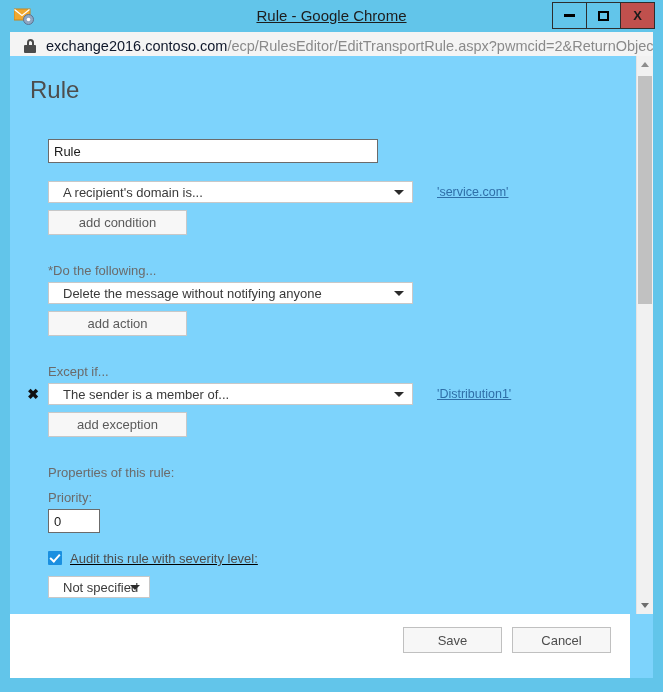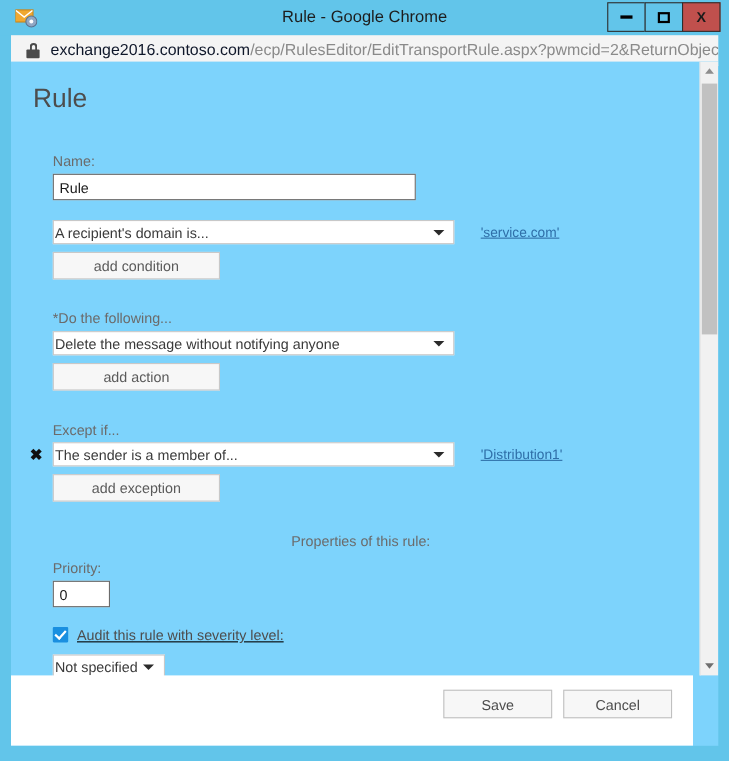--- a/index.html
+++ b/index.html
@@ -40,20 +40,21 @@
   .title-text {
     position: absolute;
     left: 0; top: 0;
     width: 663px;
     height: 32px;
     line-height: 32px;
     text-align: center;
     font-size: 15px;
     color: #1d1d1d;
     font-family: "Liberation Sans", sans-serif;
+    text-decoration: underline;
   }
   .winbtns {
     position: absolute;
     right: 8px; top: 2px;
     height: 27px;
     display: flex;
   }
   .winbtn {
     width: 35px;
     height: 27px;
@@ -196,21 +197,21 @@
   .select {
     position: relative;
     width: 365px;
     height: 22px;
     border: 1px solid #c8c8c8;
     background: #ffffff;
     font-size: 13px;
     color: #3a3a3a;
     display: flex;
     align-items: center;
-    padding-left: 1px;
+    padding-left: 14px;
     box-sizing: border-box;
     cursor: pointer;
     font-family: "Liberation Sans", sans-serif;
   }
   .select.narrow {
     width: 102px;
   }
   .caret {
     position: absolute;
     right: 8px;
@@ -241,39 +242,38 @@
     color: #2f6fa8;
     text-decoration: underline;
     cursor: pointer;
     white-space: nowrap;
     font-family: "Liberation Sans", sans-serif;
     text-align: center;
   }
 
   .addbtn {
     margin-top: 7px;
-    width: 152px;
+    width: 139px;
     height: 25px;
     border: 1px solid #c8c8c8;
     background: #f7f7f7;
     color: #5a5a5a;
     font-size: 13px;
     cursor: pointer;
     font-family: "Liberation Sans", sans-serif;
   }
 
   .gap-lg { height: 28px; }
   .gap-md { height: 18px; }
   .gap-sm { height: 10px; }
 
   .section-label {
     font-size: 13px;
     color: #6b6b6b;
     font-family: "Liberation Sans", sans-serif;
-    text-align: center;
   }
 
   .check-row {
     display: flex;
     text-decoration: underline;
   }
   .checkbox {
     width: 14px;
     height: 14px;
     background: #1a8fe0;
@@ -401,21 +401,20 @@
   </div>
 
   <div class="page">
     <div class="content">
 
       <h1 class="page-title">Rule</h1>
 
       <div class="form">
 
         
-        <div class="field-label">Name:</div>
         <input class="text-input" value="Rule" style="">
 
         <div class="gap-md"></div>
 
         
         <div class="sel-row">
           <div class="select">
             <span>A recipient's domain is...</span>
             <span class="caret"></span>
           </div>

